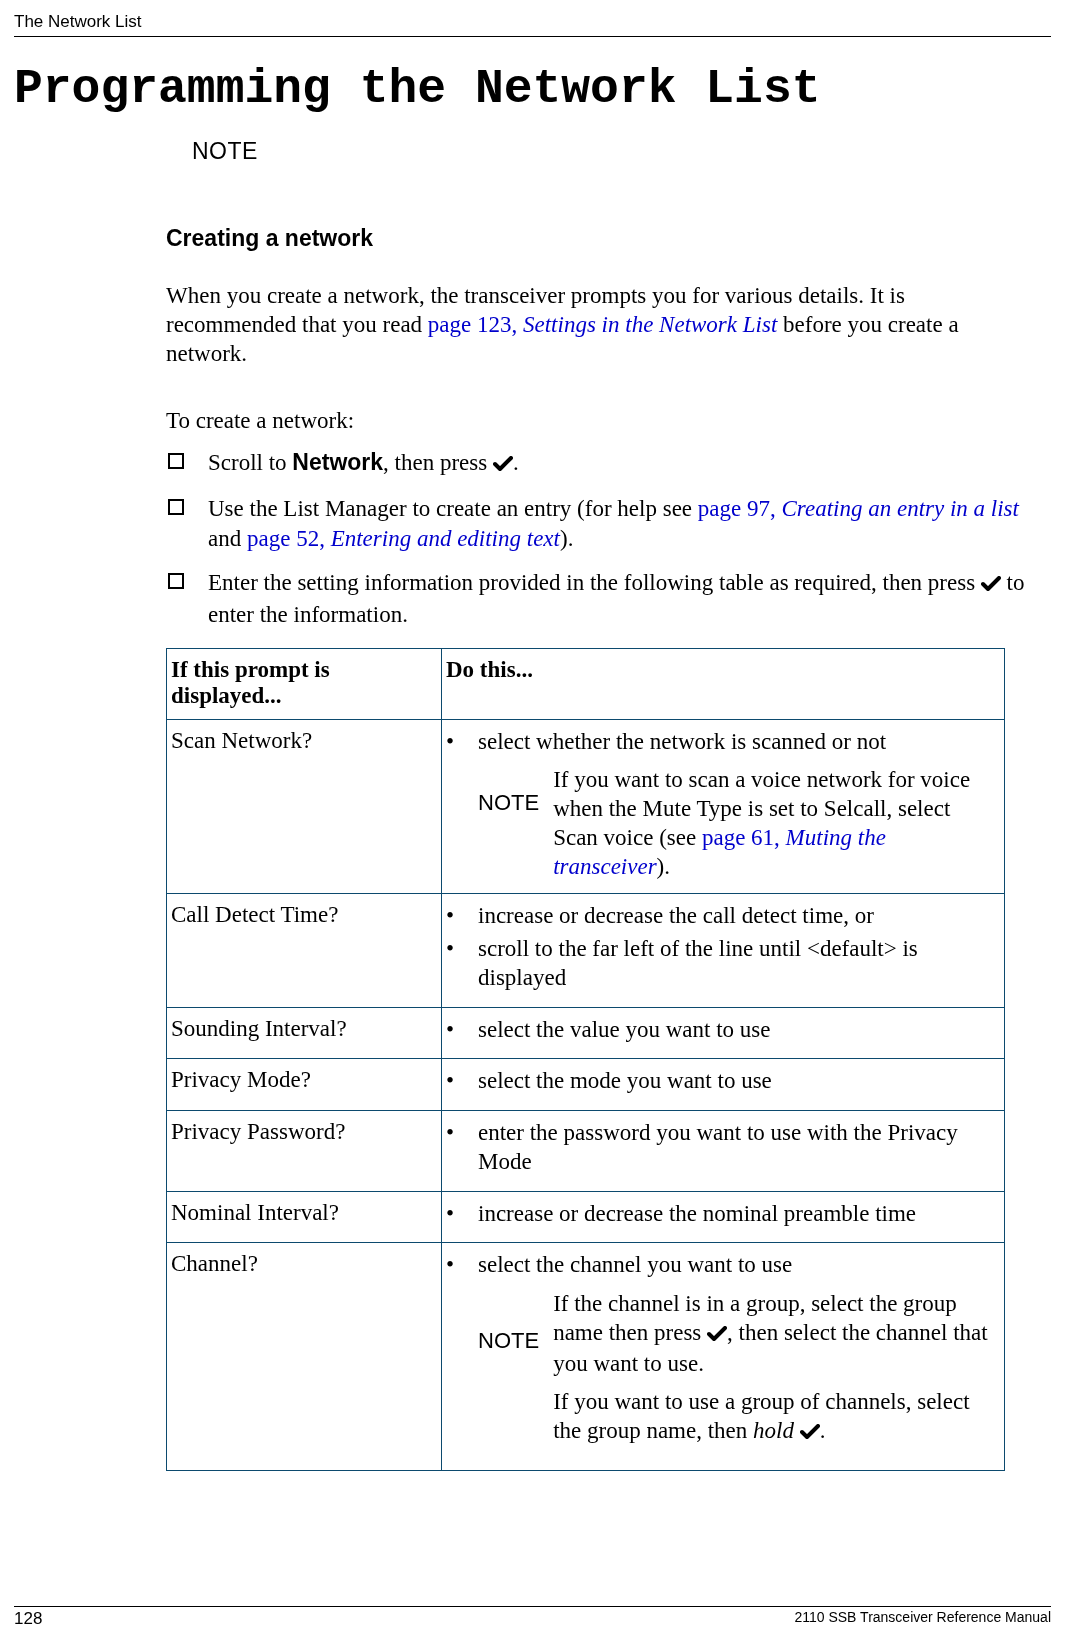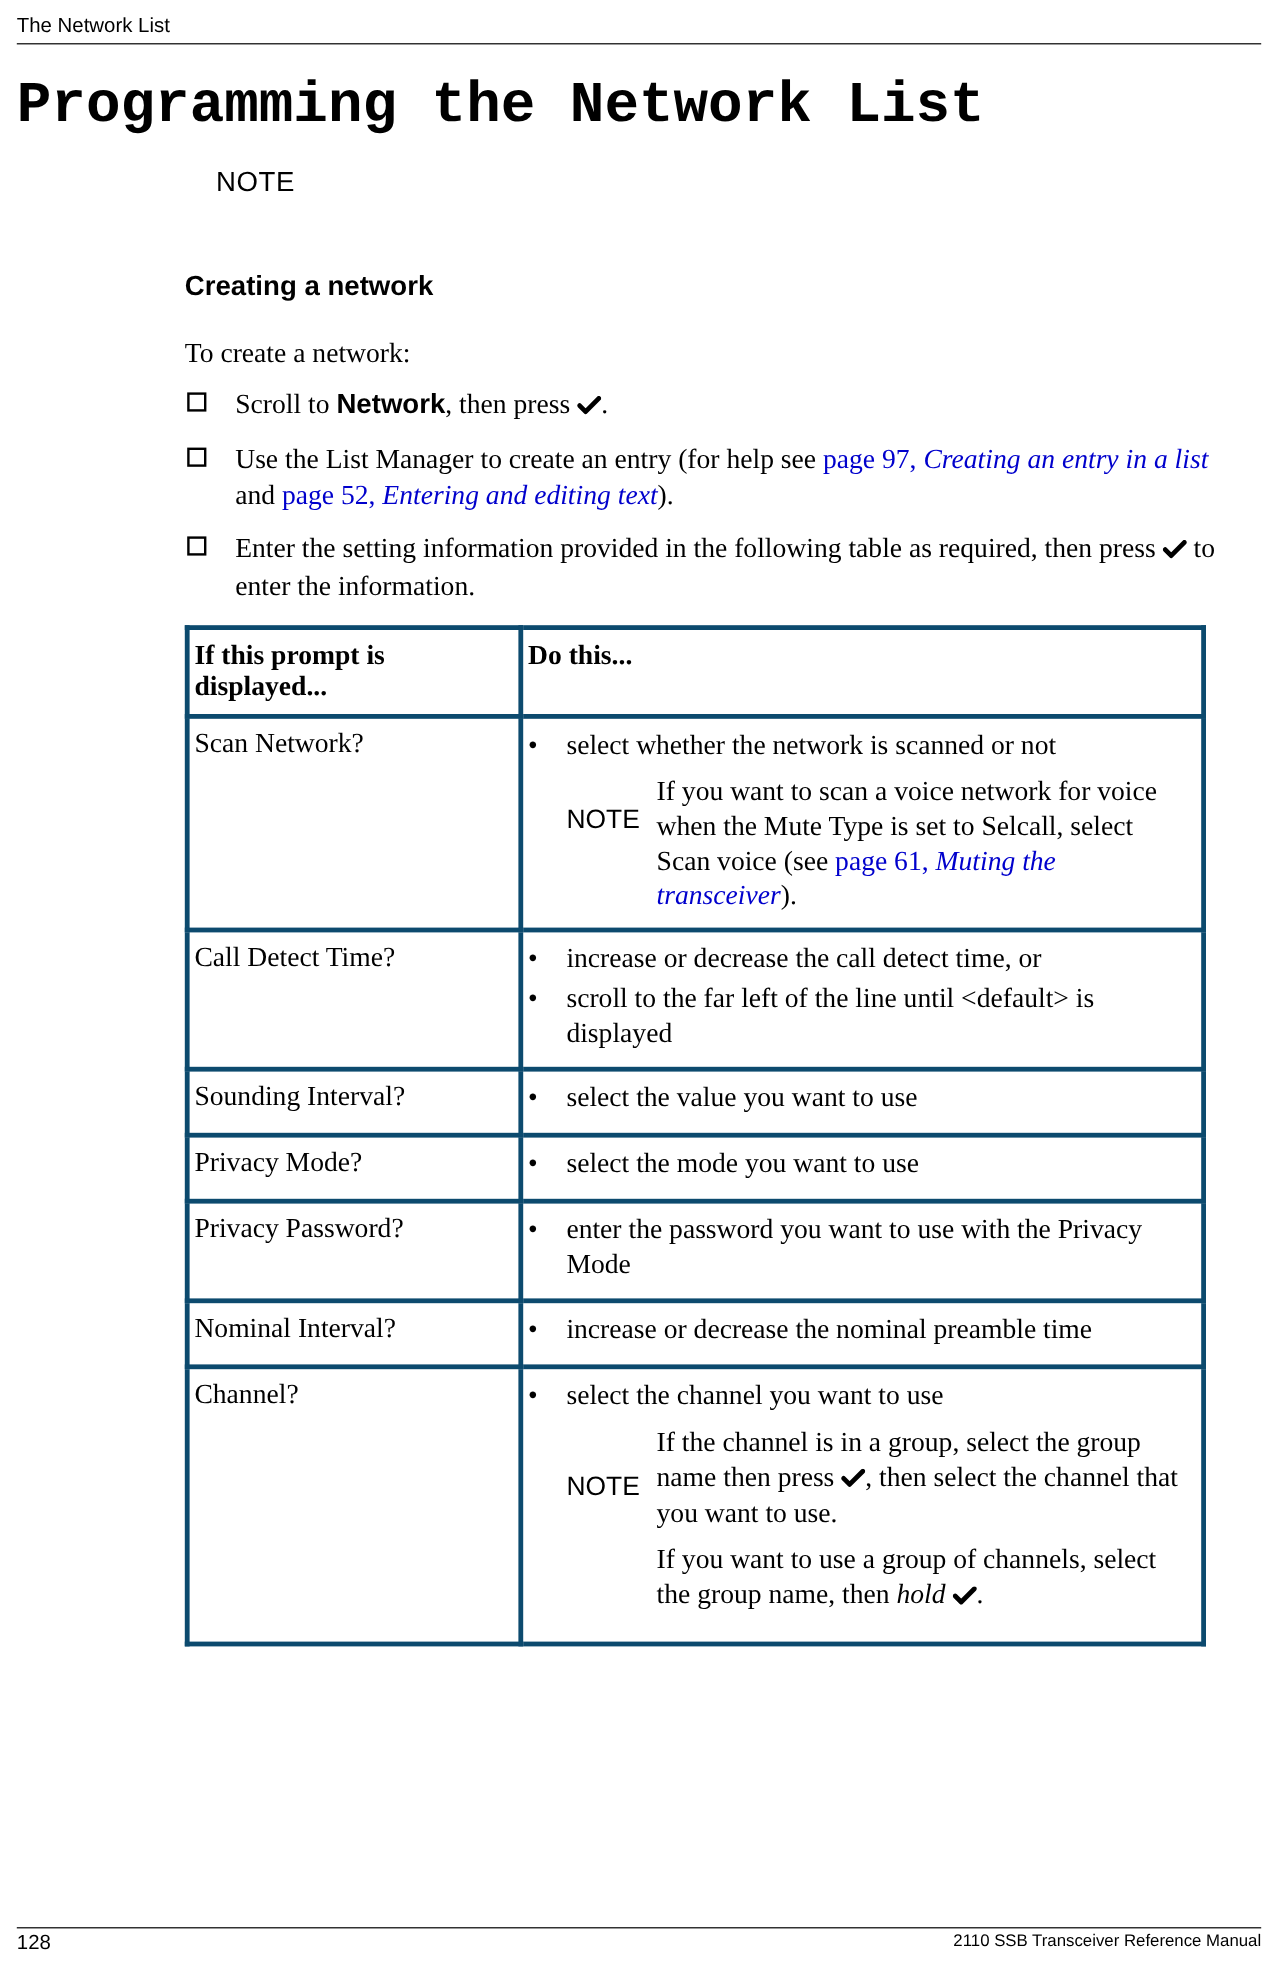--- a/index.html
+++ b/index.html
@@ -39,21 +39,21 @@
     position: absolute;
     top: 62px;
     left: 14px;
     font-family: Liberation Mono, monospace;
     font-weight: bold;
     font-size: 48px;
   }
   .content {
     position: absolute;
     top: 124px;
-    left: 180px;
+    left: 192px;
     right: 34px;
   }
   .note-row {
     display: flex;
     align-items: flex-start;
     gap: 36px;
     margin-bottom: 60px;
   }
   .note-label {
     font-family: Arial, Helvetica, sans-serif;
@@ -122,21 +122,21 @@
   .icon {
     display: inline-block;
     vertical-align: -2px;
   }
   table.settings {
     border-collapse: collapse;
     width: 100%;
     margin-left: -26px;
   }
   table.settings th, table.settings td {
-    border: 4px solid #0c4a6e;
+    border: 1px solid #0c4a6e;
     font-size: 23px;
     vertical-align: top;
     text-align: left;
     padding: 8px 10px 10px 4px;
   }
   table.settings th {
     font-family: "Times New Roman", Times, serif;
     font-weight: bold;
   }
   table.settings th.col1 { width: 260px; }
@@ -212,20 +212,23 @@
   <div class="h1">Programming the Network List</div>
 
   <div class="content">
 
     <div class="note-row">
       <div class="note-label">NOTE</div>
     </div>
 
     <div class="h2">Creating a network</div>
 
+    <div class="para">
+      <span>When you create a network, the transceiver prompts you for various details. It is recommended that you read </span><span class="link">page 123, </span><span class="link-italic">Settings in the Network List</span><span> before you create a network.</span>
+    </div>
 
     <div class="intro">To create a network:</div>
 
     <ul class="steps">
       <li>
         <span>Scroll to </span><span class="bold-sans">Network</span><span>, then press </span><span class="icon"><svg width="20" height="16" viewBox="0 0 20 16">
               <path d="M2 8 L7 13 L18 2" stroke="#000" stroke-width="4" stroke-linecap="round" stroke-linejoin="round" fill="none"></path>
             </svg></span><span>.</span>
       </li>
       <li>

